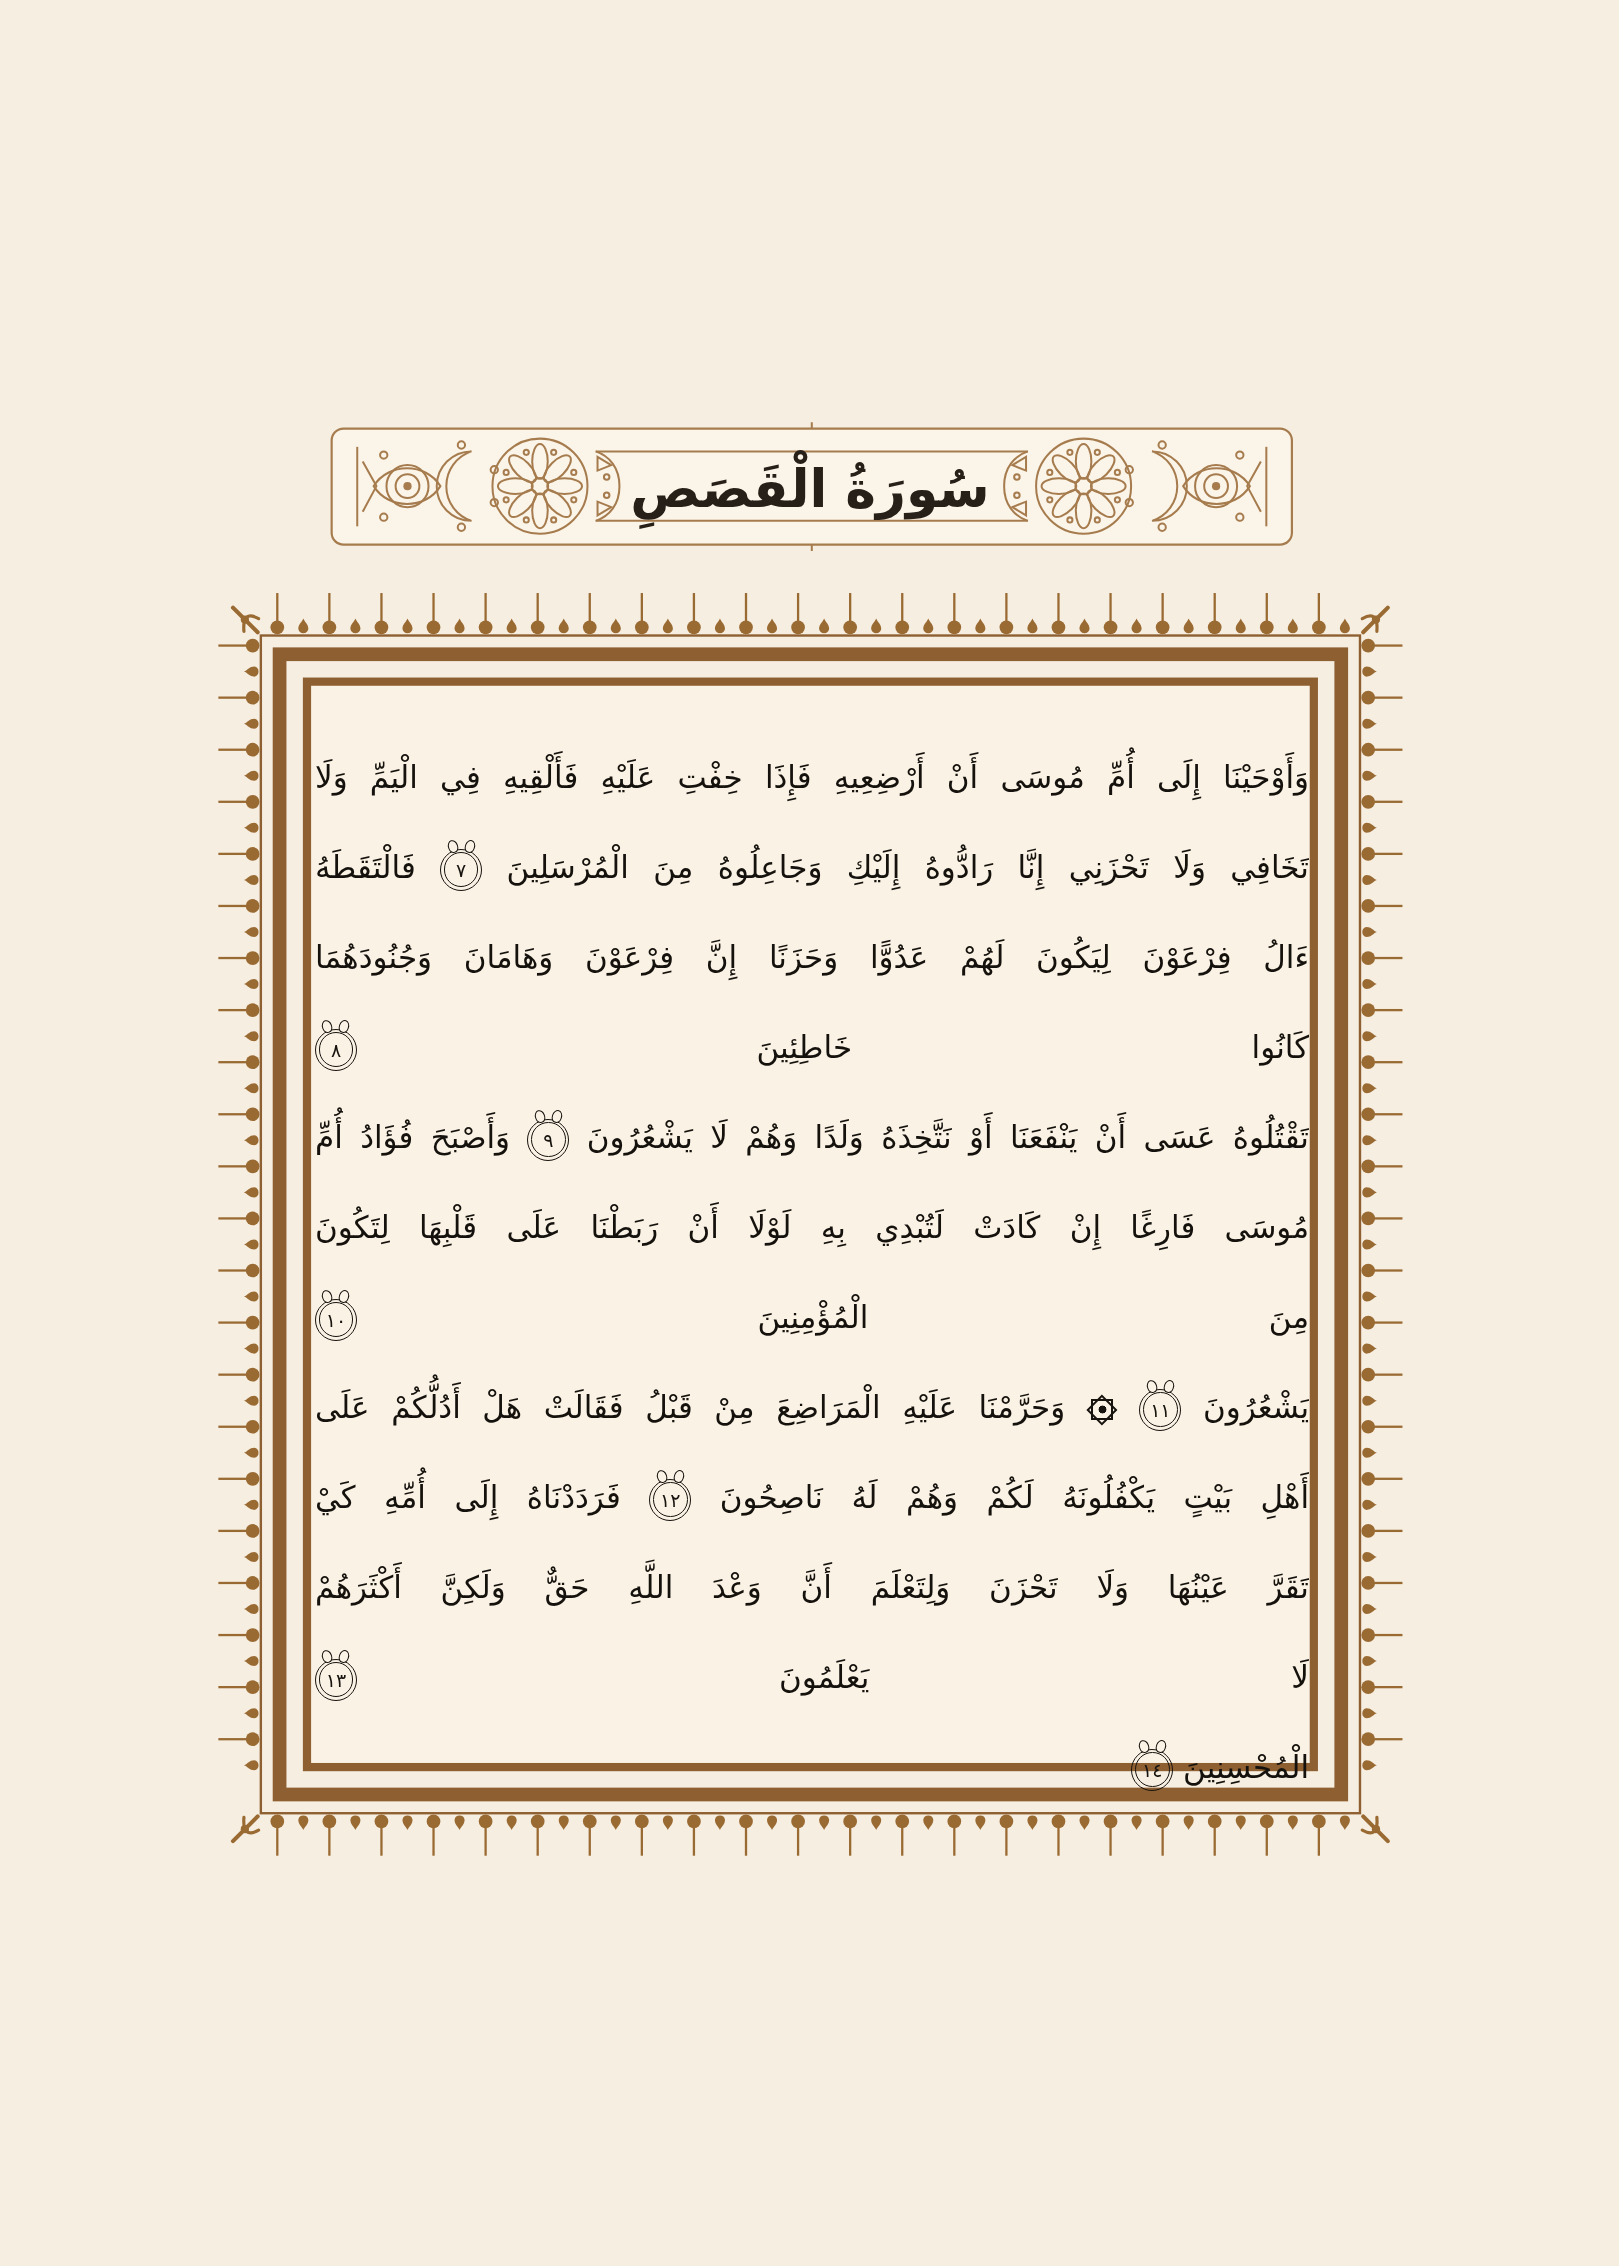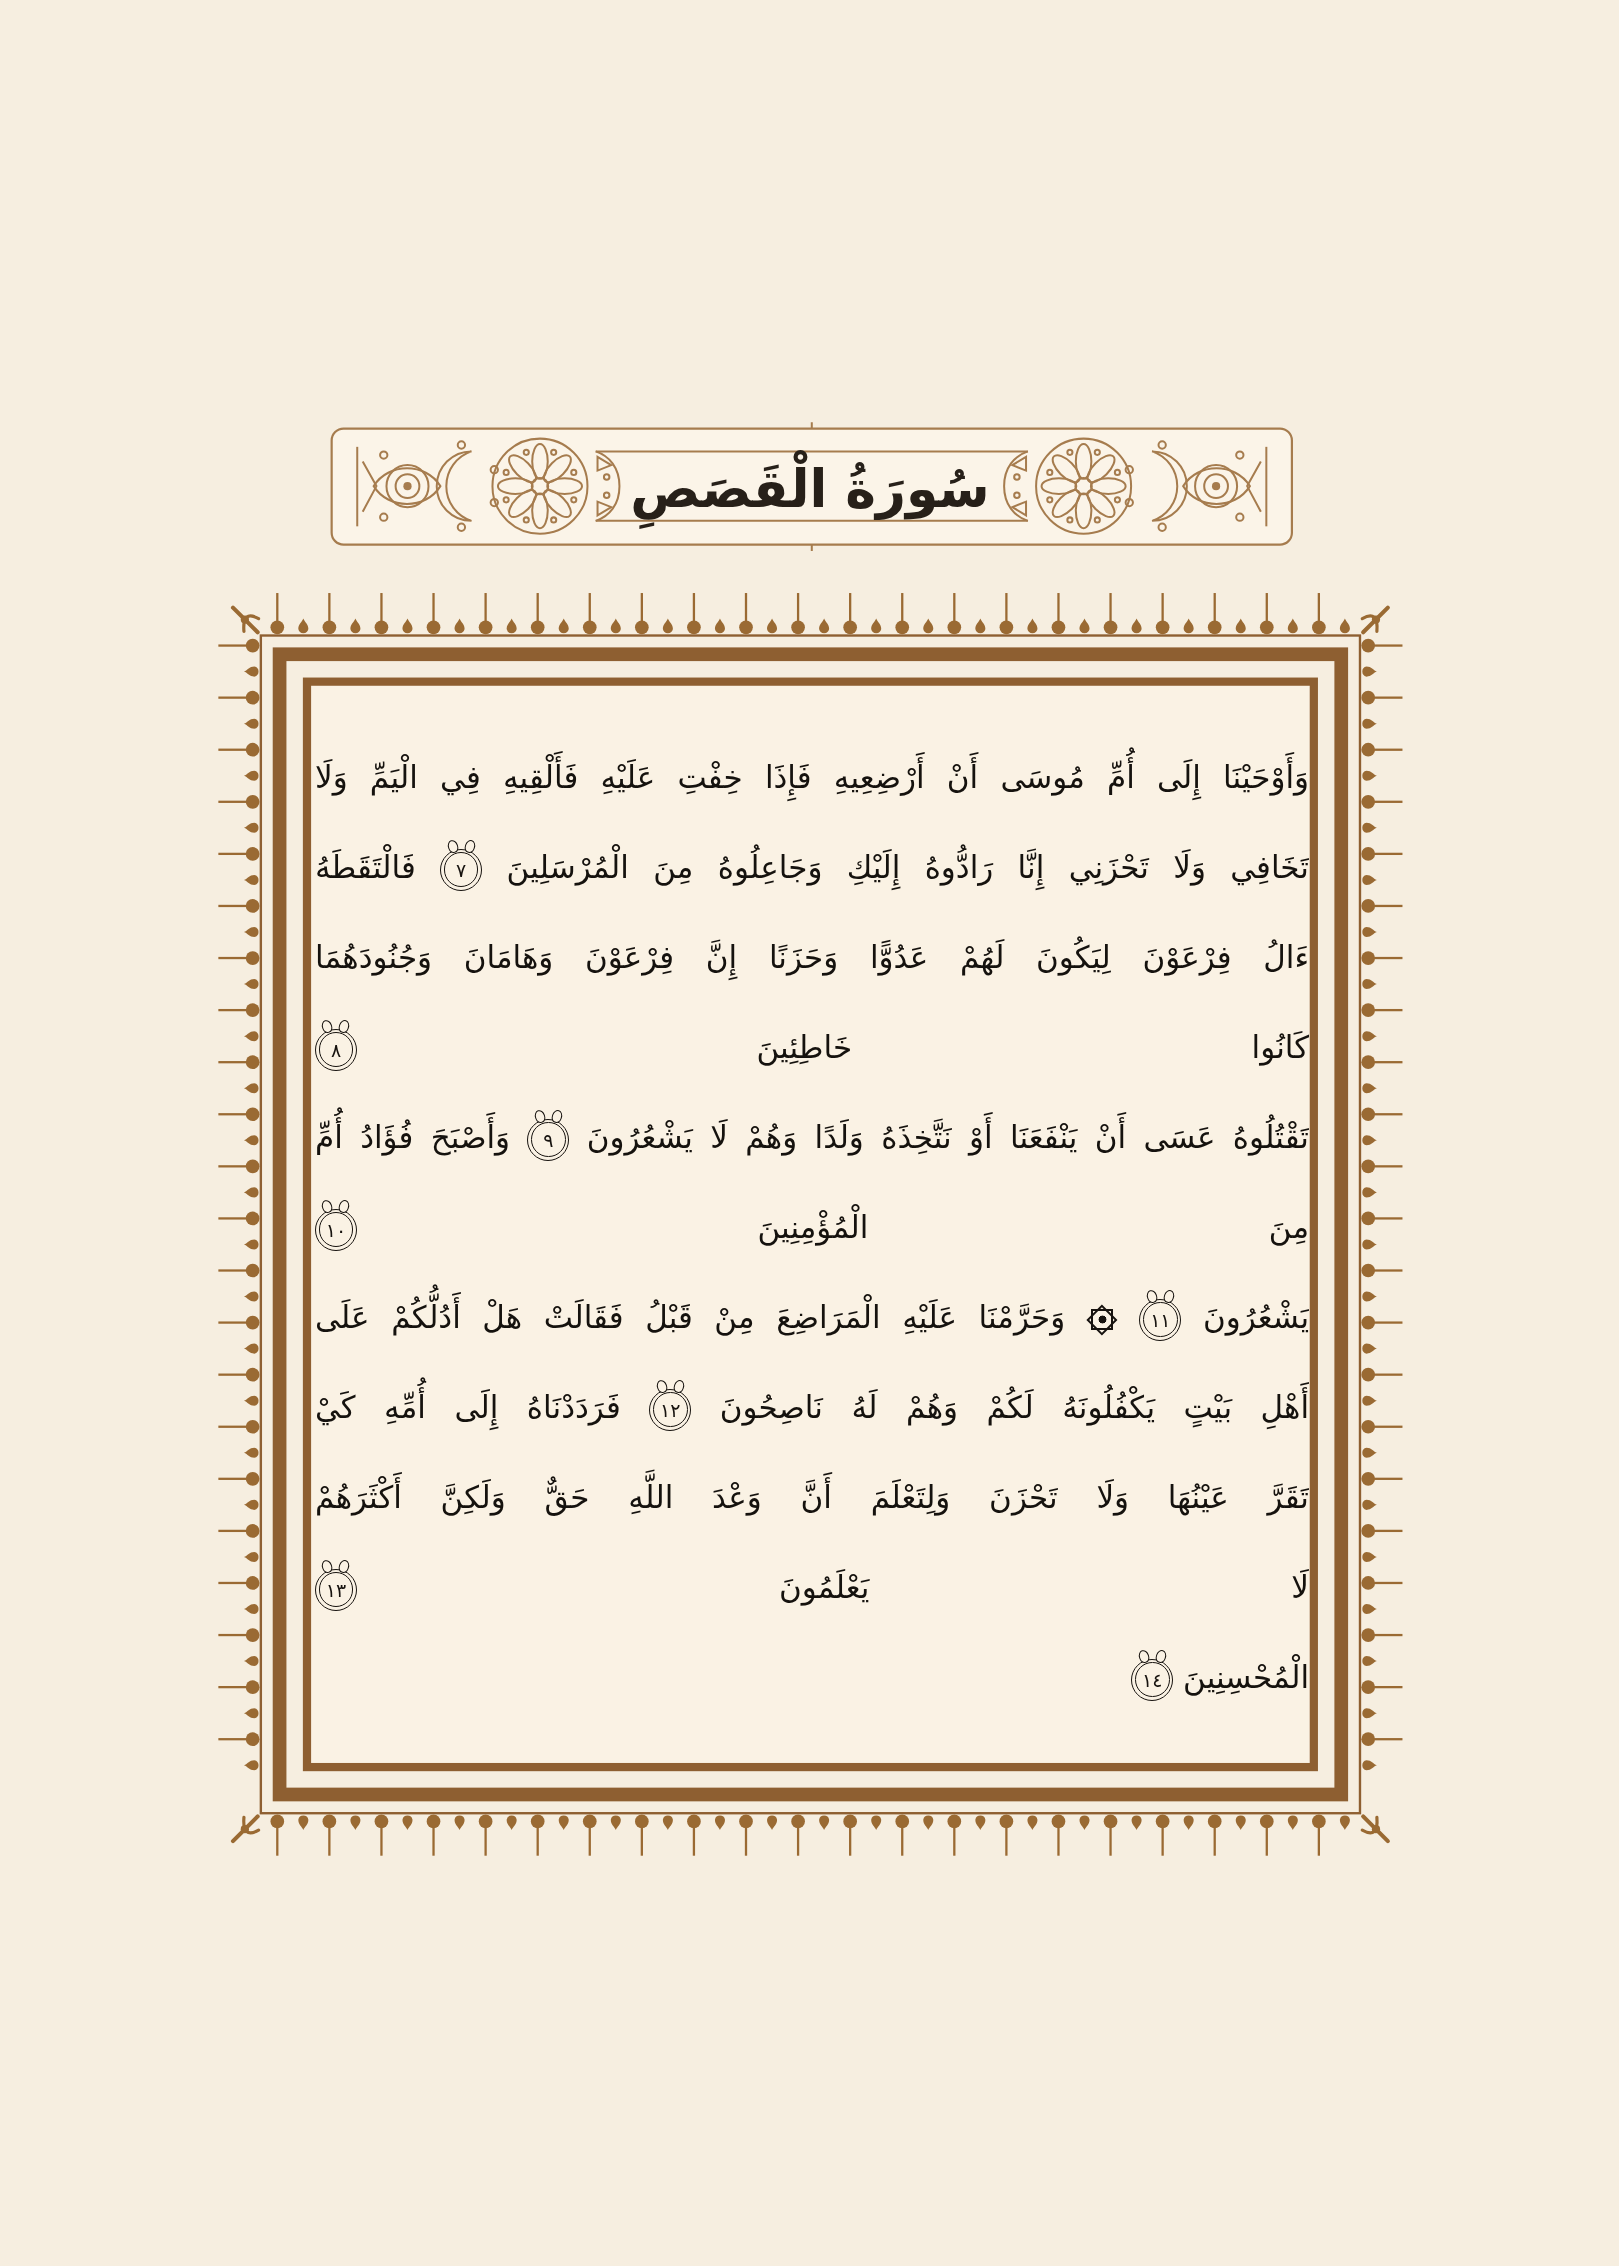--- a/index.html
+++ b/index.html
@@ -221,20 +221,21 @@
       <div class="line"><span class="txt">كَانُوا خَاطِئِينَ</span> <span class="ayah">
           <i class="p p1"></i>
           <i class="p p2"></i>
           <span class="num">٨</span>
         </span>  </div>
       <div class="line"><span class="txt">تَقْتُلُوهُ عَسَى أَنْ يَنْفَعَنَا أَوْ نَتَّخِذَهُ وَلَدًا وَهُمْ لَا يَشْعُرُونَ</span> <span class="ayah">
           <i class="p p1"></i>
           <i class="p p2"></i>
           <span class="num">٩</span>
         </span> <span class="txt">وَأَصْبَحَ فُؤَادُ أُمِّ</span> </div>
+      <div class="line"><span class="txt">مُوسَى فَارِغًا إِنْ كَادَتْ لَتُبْدِي بِهِ لَوْلَا أَنْ رَبَطْنَا عَلَى قَلْبِهَا لِتَكُونَ</span> </div>
       <div class="line"><span class="txt">مِنَ الْمُؤْمِنِينَ</span> <span class="ayah">
           <i class="p p1"></i>
           <i class="p p2"></i>
           <span class="num">١٠</span>
         </span>  </div>
       <div class="line"><span class="txt">يَشْعُرُونَ</span> <span class="ayah">
           <i class="p p1"></i>
           <i class="p p2"></i>
           <span class="num">١١</span>
         </span> <span class="hizb"></span> <span class="txt">وَحَرَّمْنَا عَلَيْهِ الْمَرَاضِعَ مِنْ قَبْلُ فَقَالَتْ هَلْ أَدُلُّكُمْ عَلَى</span> </div>

